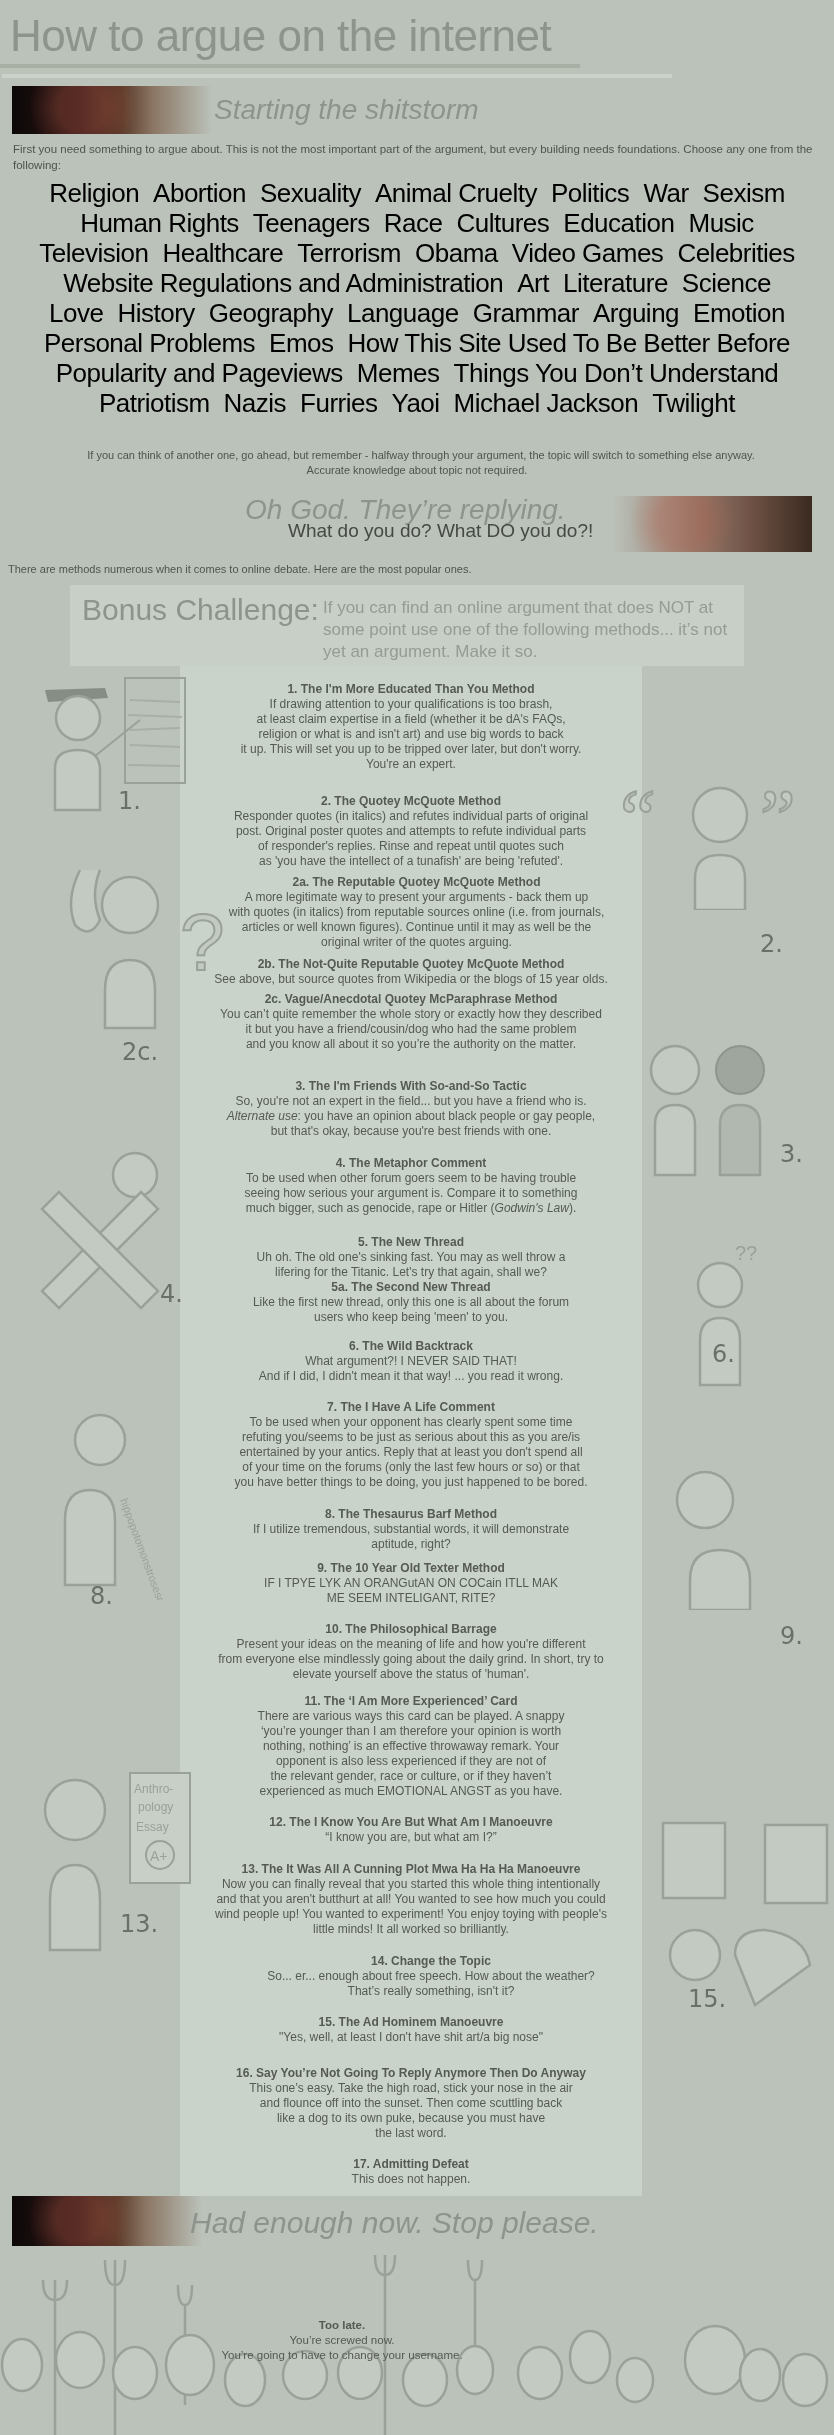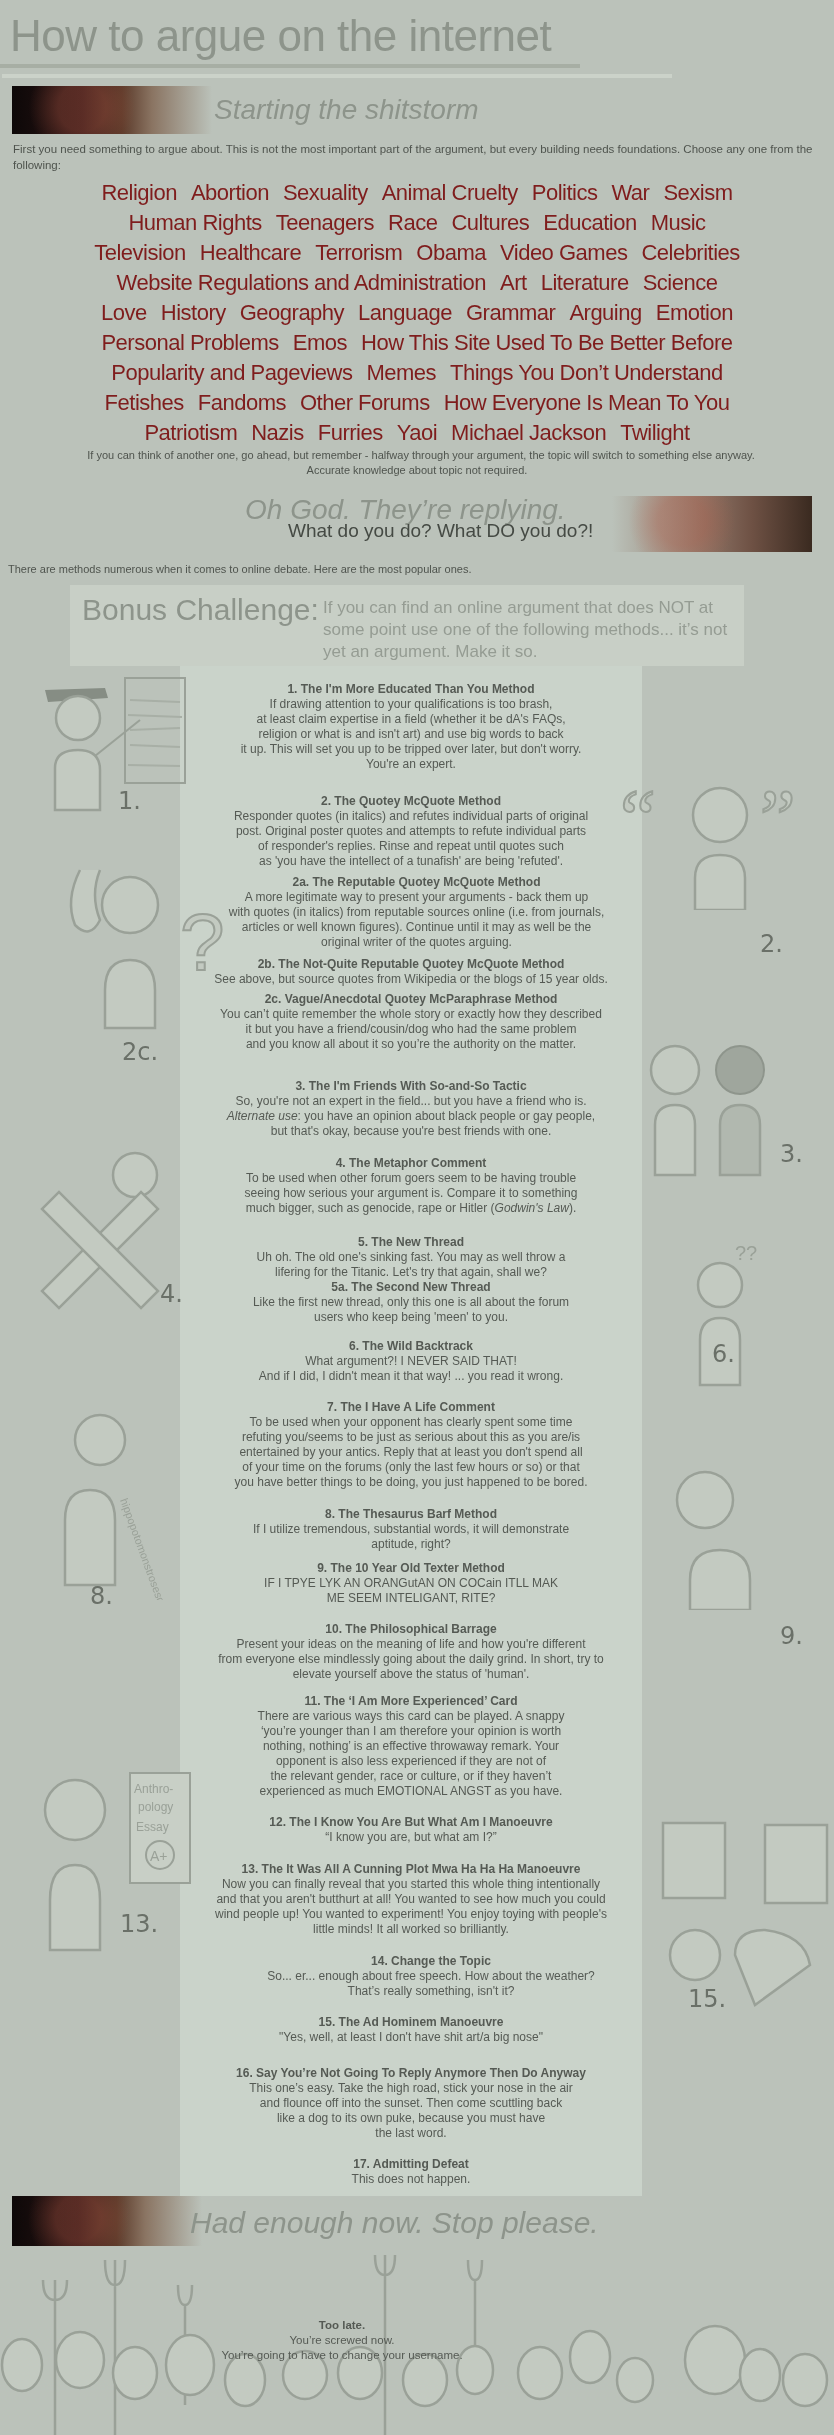--- a/index.html
+++ b/index.html
@@ -12,21 +12,21 @@
 
   .banner-img { position: absolute; height: 48px; width: 200px; }
   .banner-img.left { background: linear-gradient(90deg, #0d0808 0%, #2a1414 35%, #5b3a2a 55%, #8a7462 70%, rgba(187,194,186,0) 100%); }
   .banner-img.right { background: linear-gradient(270deg, #3a2a20 0%, #6e5144 30%, #8f7769 55%, #a49b8f 75%, rgba(187,194,186,0) 100%); }
   .banner-img::after { content:""; position:absolute; inset:0; background: radial-gradient(circle at 35% 45%, rgba(180,90,70,.35) 0 18%, transparent 40%); }
 
   .heading-italic { position: absolute; font-style: italic; color: #8d948b; line-height: 1; }
 
   .intro { position: absolute; left: 13px; top: 141px; width: 815px; font-size: 11.5px; line-height: 16px; color: #4f544e; }
 
-  .topics { position: absolute; left: 10px; top: 178px; width: 814px; text-align: center; font-size: 22px; line-height: 30px; color: #7f1d1d; letter-spacing: -0.5px; }
+  .topics { position: absolute; left: 10px; top: 178px; width: 814px; text-align: center; font-size: 26px; line-height: 30px; color: #000000; letter-spacing: -0.5px; }
   .topic-line { display: block; white-space: nowrap; }
   .topic { display: inline-block; margin: 0 7px; }
 
   .note { position: absolute; left: 0; width: 834px; text-align: center; font-size: 11px; line-height: 15px; color: #4f544e; }
 
   .reply-sub { position: absolute; left: 288px; top: 520px; font-size: 19px; color: #454a44; }
 
   .methods-intro { position: absolute; left: 8px; top: 563px; font-size: 11px; color: #4f544e; }
 
   .bonus { position: absolute; left: 70px; top: 585px; width: 674px; height: 81px; background: #c8cfc6; }
@@ -60,21 +60,20 @@
 <div class="intro">First you need something to argue about. This is not the most important part of the argument, but every building needs foundations. Choose any one from the following:</div>
 
 <div class="topics" id="topics">
     <span class="topic-line"><span class="topic">Religion</span><span class="topic">Abortion</span><span class="topic">Sexuality</span><span class="topic">Animal Cruelty</span><span class="topic">Politics</span><span class="topic">War</span><span class="topic">Sexism</span></span>
     <span class="topic-line"><span class="topic">Human Rights</span><span class="topic">Teenagers</span><span class="topic">Race</span><span class="topic">Cultures</span><span class="topic">Education</span><span class="topic">Music</span></span>
     <span class="topic-line"><span class="topic">Television</span><span class="topic">Healthcare</span><span class="topic">Terrorism</span><span class="topic">Obama</span><span class="topic">Video Games</span><span class="topic">Celebrities</span></span>
     <span class="topic-line"><span class="topic">Website Regulations and Administration</span><span class="topic">Art</span><span class="topic">Literature</span><span class="topic">Science</span></span>
     <span class="topic-line"><span class="topic">Love</span><span class="topic">History</span><span class="topic">Geography</span><span class="topic">Language</span><span class="topic">Grammar</span><span class="topic">Arguing</span><span class="topic">Emotion</span></span>
     <span class="topic-line"><span class="topic">Personal Problems</span><span class="topic">Emos</span><span class="topic">How This Site Used To Be Better Before</span></span>
     <span class="topic-line"><span class="topic">Popularity and Pageviews</span><span class="topic">Memes</span><span class="topic">Things You Don’t Understand</span></span>
-    <span class="topic-line"><span class="topic">Fetishes</span><span class="topic">Fandoms</span><span class="topic">Other Forums</span><span class="topic">How Everyone Is Mean To You</span></span>
     <span class="topic-line"><span class="topic">Patriotism</span><span class="topic">Nazis</span><span class="topic">Furries</span><span class="topic">Yaoi</span><span class="topic">Michael Jackson</span><span class="topic">Twilight</span></span>
   </div>
 
 <div class="note" style="top:448px;padding-left:8px;">If you can think of another one, go ahead, but remember - halfway through your argument, the topic will switch to something else anyway.</div>
 <div class="note" style="top:463px;">Accurate knowledge about topic not required.</div>
 
 <div class="banner-img right" style="left:612px;top:496px;width:200px;height:56px;"></div>
 <div class="heading-italic" style="left:245px;top:496px;font-size:28px;">Oh God. They’re replying.</div>
 <div class="reply-sub">What do you do? What DO you do?!</div>
 <div class="methods-intro">There are methods numerous when it comes to online debate. Here are the most popular ones.</div>

